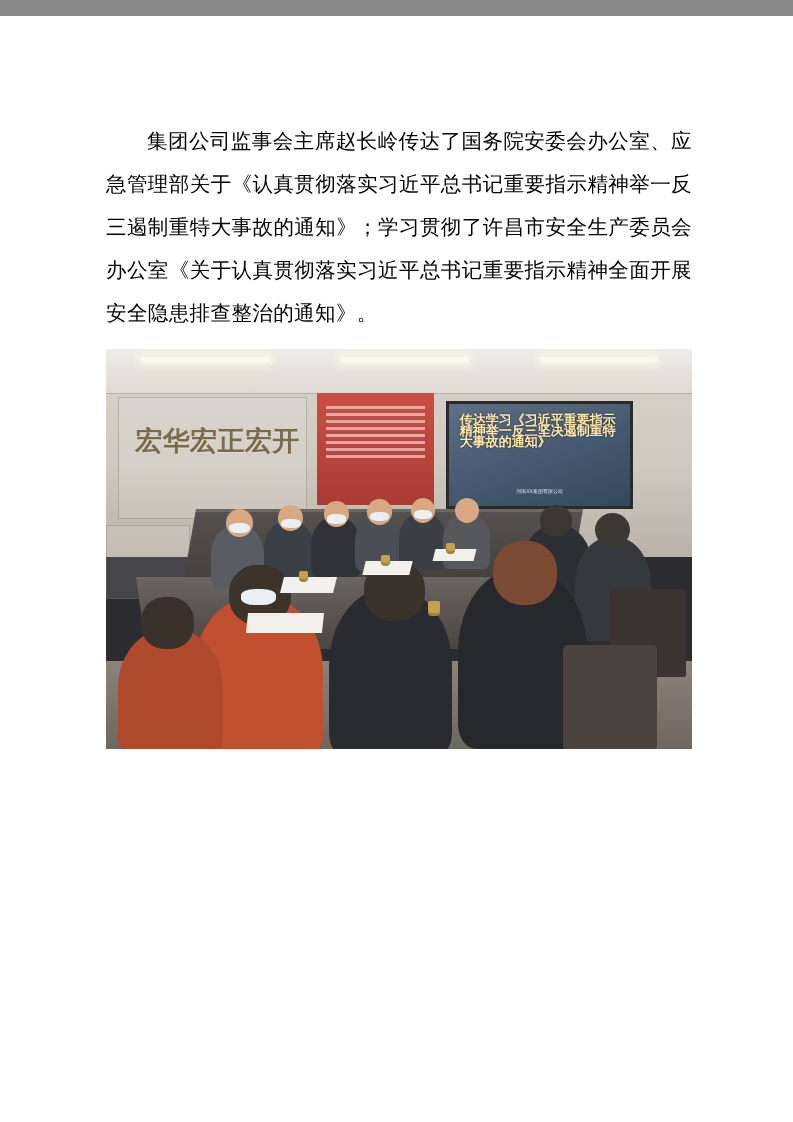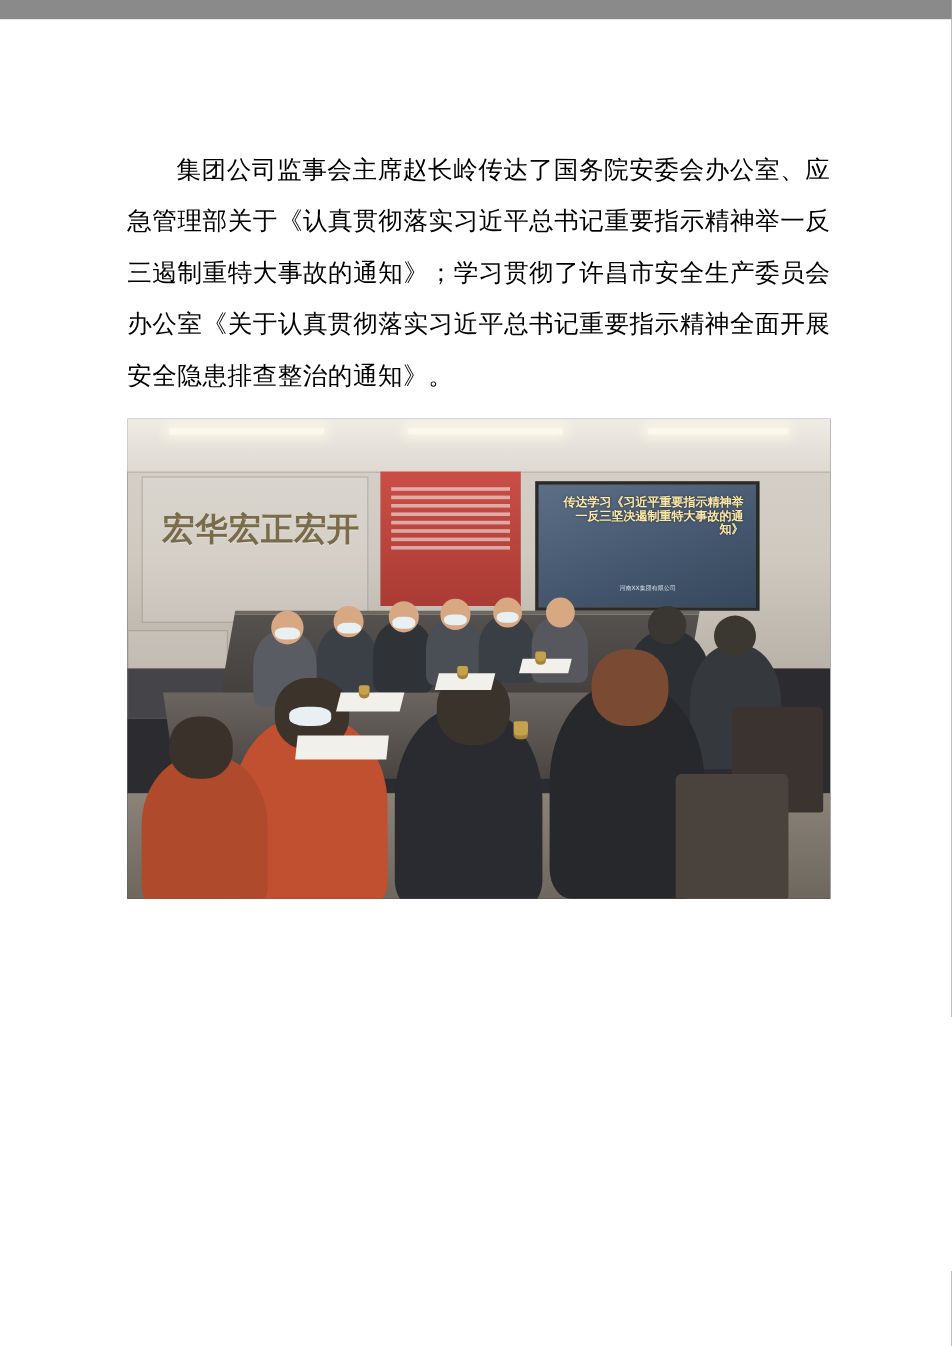--- a/index.html
+++ b/index.html
@@ -69,21 +69,21 @@
   }
   .screen {
     position: absolute; left: 58%; top: 13%; width: 32%; height: 27%;
     background: linear-gradient(160deg,#5d6f86 0%, #43566d 60%, #36485c 100%);
     border: 3px solid #2a2a2a;
     box-sizing: border-box;
     overflow: hidden;
   }
   .screen-title {
     position: absolute; left: 6%; top: 10%; width: 88%;
-    color: #ffe9a8; font-size: 10px; line-height: 11px; text-align: right;
+    color: #ffe9a8; font-size: 13px; line-height: 11px; text-align: left;
     font-family: "DejaVu Sans", sans-serif; font-weight: bold;
     text-shadow: 0 0 2px rgba(0,0,0,.6);
   }
   .screen-sub {
     position: absolute; left: 10%; bottom: 12%; width: 80%;
     color: #d8e2ee; font-size: 5px; text-align: center;
     font-family: "DejaVu Sans", sans-serif;
   }
   .banner {
     position: absolute; left: 36%; top: 11%; width: 20%; height: 28%;

